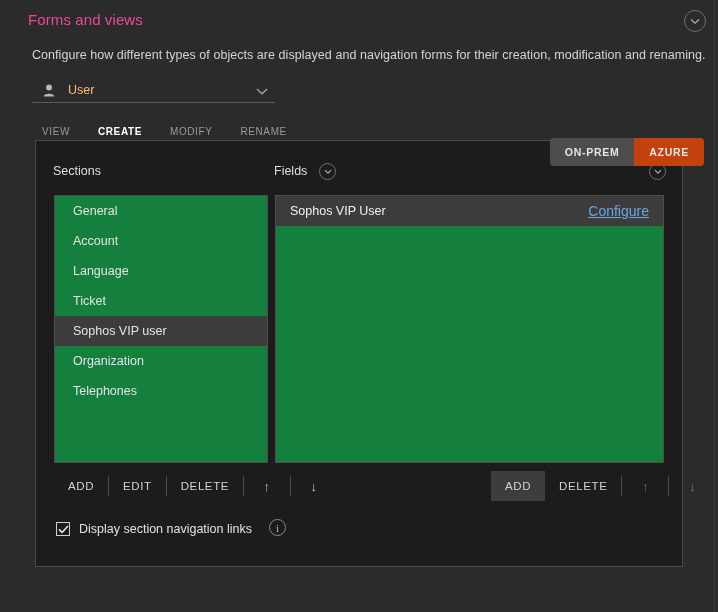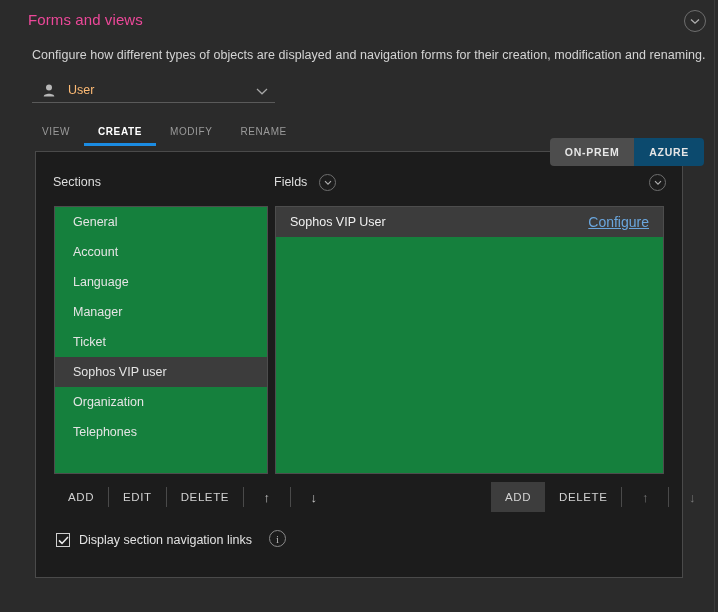--- a/index.html
+++ b/index.html
@@ -68,27 +68,27 @@
 
   
   .env-toggle {
     position: absolute; right: 14px; top: 138px;
     display: flex; border-radius: 4px; overflow: hidden;
     z-index: 5;
   }
   .env-opt {
     font-size: 10.5px; letter-spacing: .7px; font-weight: bold;
     color: #e6e6e6; padding: 8px 15px 8px 15px;
-    background: #0c4a6e; cursor: pointer; white-space: nowrap;
+    background: #c2410c; cursor: pointer; white-space: nowrap;
   }
   .env-opt.selected { background: #4d4d4d; }
 
   
   .card {
-    position: absolute; left: 35px; top: 151px;
+    position: absolute; left: 35px; top: 140px;
     width: 648px; height: 427px;
     background: #1c1c1c; border: 1px solid #4a4a4a;
   }
   .col-head {
     position: absolute; font-size: 12.5px; color: #dedede;
   }
   .sections-head { left: 17px; top: 23px; }
   .fields-head { left: 238px; top: 23px; }
   .fields-head-chev {
     position: absolute; left: 283px; top: 22px;
@@ -221,21 +221,20 @@
   <div class="card-chev mini-circle">
     <svg width="8" height="6" viewBox="0 0 8 6">
         <path d="M1 1.2 L4 4.2 L7 1.2" stroke="#b0b0b0" stroke-width="1.1" fill="none"></path>
       </svg>
   </div>
 
   <div class="listbox sections-box">
     <div class="sec-item">General</div>
     <div class="sec-item">Account</div>
     <div class="sec-item">Language</div>
-    <div class="sec-item">Manager</div>
     <div class="sec-item">Ticket</div>
     <div class="sec-item selected">Sophos VIP user</div>
     <div class="sec-item">Organization</div>
     <div class="sec-item">Telephones</div>
   </div>
 
   <div class="listbox fields-box">
     <div class="field-row">
       <span>Sophos VIP User</span>
       <span class="cfg-link">Configure</span>

